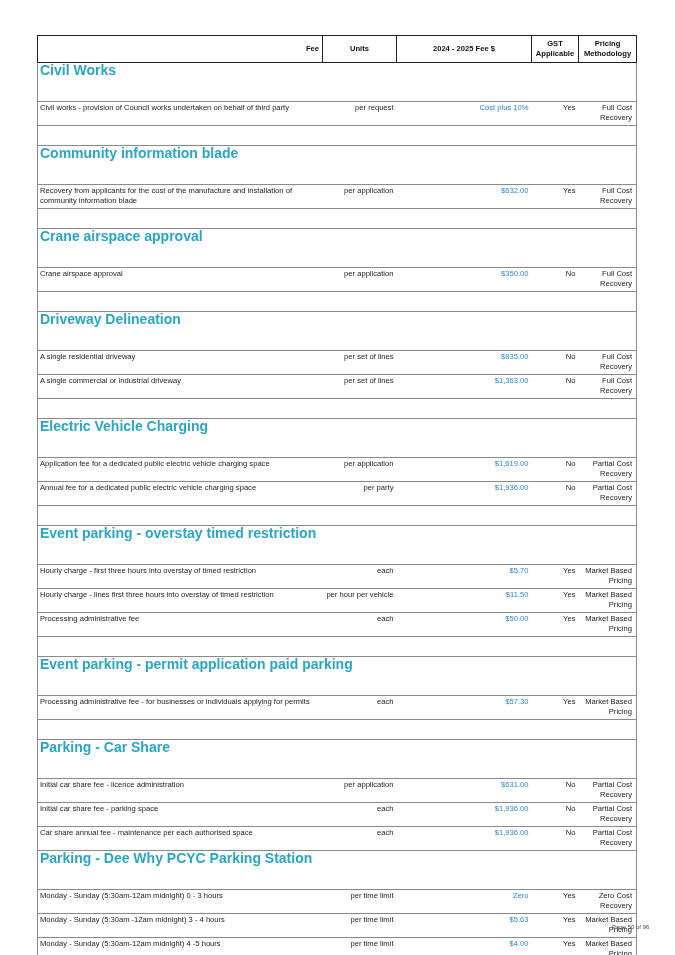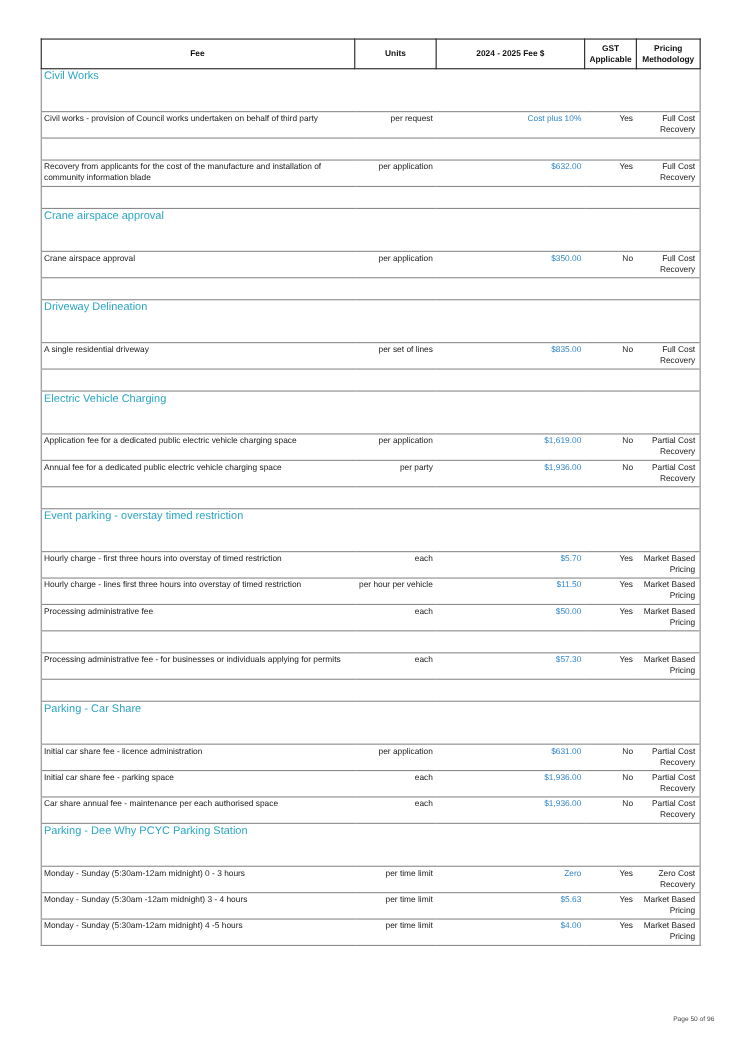--- a/index.html
+++ b/index.html
@@ -5,28 +5,28 @@
   html, body { margin: 0; padding: 0; background: #ffffff; }
   body { width: 675px; height: 955px; position: relative; font-family: "Liberation Sans", sans-serif; color: #222; }
   .page { position: absolute; left: 37px; top: 35px; width: 599px; }
   table { border-collapse: collapse; width: 599px; table-layout: fixed; font-size: 7.6px; line-height: 10px; }
   col.c-fee { width: 285px; }
   col.c-units { width: 74px; }
   col.c-price { width: 135px; }
   col.c-gst { width: 47px; }
   col.c-pm { width: 58px; }
   thead th { border: 1.5px solid #222; font-weight: bold; font-size: 7.6px; height: 26px; padding: 0 3px; vertical-align: middle; color: #111; }
-  thead th.fee-h { text-align: center; padding-left: 2px; }
+  thead th.fee-h { text-align: right; padding-left: 2px; }
   thead th { text-align: center; }
   tbody tr td { border-top: 1px solid #8a8a8a; padding: 1px 3px 2px 2px; vertical-align: top; }
   tbody tr td:first-child { border-left: 1px solid #8a8a8a; }
   tbody tr td:last-child { border-right: 1px solid #8a8a8a; }
   tbody tr:last-child td { border-bottom: 1px solid #8a8a8a; }
   tr.section td { height: 34px; padding-top: 2px; }
-  tr.section .sec-title { color: #2aa6c4; font-weight: normal; font-size: 10px; margin-top: 36px; }
+  tr.section .sec-title { color: #2aa6c4; font-weight: bold; font-size: 14px; margin-top: 36px; }
   tr.spacer td { height: 16px; }
   tr.item td { height: 18px; }
   td.units { text-align: right; padding-right: 3px; }
   td.price { color: #2f86c8; text-align: right; padding-left: 4px; }
   td.price.center { }
   td.gst { text-align: right; padding-right: 3px; }
   td.pm { text-align: right; padding-right: 4px; }
   .pagenum { position: absolute; left: 612px; top: 924px; font-size: 6px; color: #444; }
 </style>
 </head>
@@ -57,20 +57,23 @@
         <tr class="item">
           <td class="fee">Civil works - provision of Council works undertaken on behalf of third party</td>
           <td class="units">per request</td>
           <td class="price center">Cost plus 10%</td>
           <td class="gst">Yes</td>
           <td class="pm">Full Cost Recovery</td>
         </tr>
         <tr class="spacer">
           <td colspan="5"></td>
         </tr>
+        <tr class="section">
+          <td colspan="5"><span class="sec-title">Community information blade</span></td>
+        </tr>
         <tr class="item">
           <td class="fee">Recovery from applicants for the cost of the manufacture and installation of community information blade</td>
           <td class="units">per application</td>
           <td class="price">$632.00</td>
           <td class="gst">Yes</td>
           <td class="pm">Full Cost Recovery</td>
         </tr>
         <tr class="spacer">
           <td colspan="5"></td>
         </tr>
@@ -90,20 +93,27 @@
         <tr class="section">
           <td colspan="5"><span class="sec-title">Driveway Delineation</span></td>
         </tr>
         <tr class="item">
           <td class="fee">A single residential driveway</td>
           <td class="units">per set of lines</td>
           <td class="price">$835.00</td>
           <td class="gst">No</td>
           <td class="pm">Full Cost Recovery</td>
         </tr>
+        <tr class="item">
+          <td class="fee">A single commercial or industrial driveway</td>
+          <td class="units">per set of lines</td>
+          <td class="price">$1,363.00</td>
+          <td class="gst">No</td>
+          <td class="pm">Full Cost Recovery</td>
+        </tr>
         <tr class="spacer">
           <td colspan="5"></td>
         </tr>
         <tr class="section">
           <td colspan="5"><span class="sec-title">Electric Vehicle Charging</span></td>
         </tr>
         <tr class="item">
           <td class="fee">Application fee for a dedicated public electric vehicle charging space</td>
           <td class="units">per application</td>
           <td class="price">$1,619.00</td>
@@ -139,20 +149,23 @@
         </tr>
         <tr class="item">
           <td class="fee">Processing administrative fee</td>
           <td class="units">each</td>
           <td class="price">$50.00</td>
           <td class="gst">Yes</td>
           <td class="pm">Market Based Pricing</td>
         </tr>
         <tr class="spacer">
           <td colspan="5"></td>
+        </tr>
+        <tr class="section">
+          <td colspan="5"><span class="sec-title">Event parking - permit application paid parking</span></td>
         </tr>
         <tr class="item">
           <td class="fee">Processing administrative fee - for businesses or individuals applying for permits</td>
           <td class="units">each</td>
           <td class="price">$57.30</td>
           <td class="gst">Yes</td>
           <td class="pm">Market Based Pricing</td>
         </tr>
         <tr class="spacer">
           <td colspan="5"></td>

